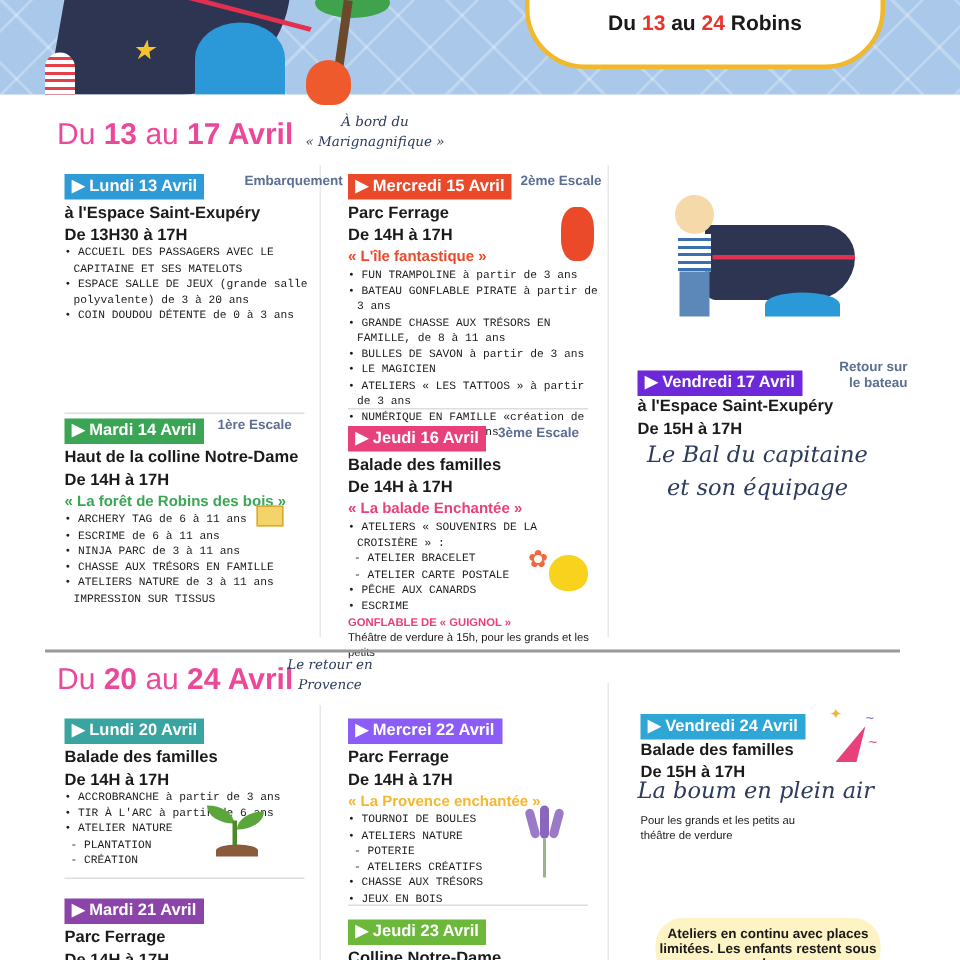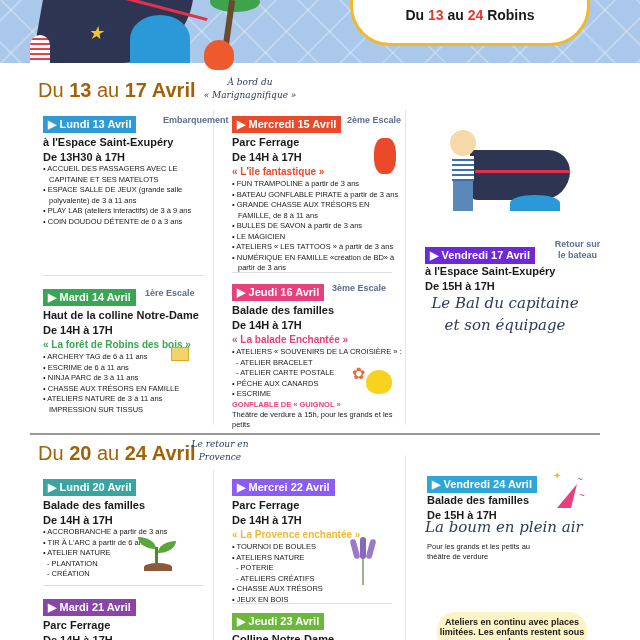--- a/index.html
+++ b/index.html
@@ -13,30 +13,30 @@
 .ship .stripe{position:absolute;left:20px;top:30px;width:150px;height:3px;background:#e4304f;transform:rotate(14deg)}
 .ship .star{position:absolute;left:52px;top:52px;color:#f4c430;font-size:18px}
 .wave{position:absolute;left:130px;top:15px;width:60px;height:48px;background:#2b98d8;border-radius:50% 50% 0 0}
 .palm{position:absolute;left:225px;top:0;width:6px;height:60px;background:#6b4a2b;transform:rotate(8deg)}
 .leaves{position:absolute;left:210px;top:-8px;width:50px;height:20px;background:#3fa34d;border-radius:50%}
 .octo{position:absolute;left:204px;top:40px;width:30px;height:30px;background:#ef5a2c;border-radius:50% 50% 40% 40%}
 .gull{position:absolute;left:30px;top:35px;width:20px;height:38px;background:repeating-linear-gradient(180deg,#fff 0 3px,#e4404a 3px 5px);border-radius:10px 10px 6px 6px}
 .cloud{position:absolute;left:350px;top:-20px;width:240px;height:66px;background:#fff;border:3px solid #f1b82b;border-radius:0 0 40px 40px;box-shadow:0 0 0 2px #fff inset}
 .cloud .t{position:absolute;width:100%;text-align:center;top:24px;font-weight:bold;font-size:14px}
 .red{color:#e8342b}
-.wk{position:absolute;font-size:20px;color:#a16207}
+.wk{position:absolute;font-size:20px;color:#ec4899}
 .wk b{font-weight:bold}
 .script{position:absolute;font-family:"DejaVu Serif",serif;font-style:italic;color:#2d3a5c;font-size:9px;text-align:center;line-height:13px}
 .col{position:absolute}
 .hdr{display:inline-block;color:#fff;font-weight:bold;font-size:11px;padding:1px 5px;line-height:15px}
 .tag{position:absolute;color:#5b6f92;font-weight:bold;font-size:9px;line-height:11px}
 .place{font-weight:bold;font-size:11px;line-height:15px;margin-top:2px}
 .time{font-weight:bold;font-size:11px;line-height:14px}
 .theme{font-weight:bold;font-size:10px;line-height:14px;margin-top:1px}
-ul{list-style:none;font-size:7.5px;line-height:10.5px;font-family:Liberation Sans, sans-serif}
+ul{list-style:none;font-size:7.5px;line-height:10.5px;font-family:Liberation Mono, monospace}
 ul li{padding-left:6px;text-indent:-6px}
 ul li.b::before{content:"• "}
 ul li.sub{padding-left:10px}
 .sep{position:absolute;height:1px;background:#ddd}
 .vsep{position:absolute;width:1px;background:#e8e8e8}
 .hsep{position:absolute;left:30px;width:570px;height:2px;background:#999}
 .big-script{position:absolute;font-family:"DejaVu Serif",serif;font-style:italic;color:#2d3a5c;text-align:center}
 .note{position:absolute;left:437px;top:612px;width:150px;height:40px;background:#fdf3c4;border-radius:18px;text-align:center;font-weight:bold;font-size:9px;line-height:10px;padding-top:5px}
 .deco{position:absolute}
 </style>
@@ -72,28 +72,27 @@
 <div class="vsep" style="left:213px;top:110px;height:315px"></div>
 <div class="vsep" style="left:405px;top:110px;height:315px"></div>
 
 <div class="col" style="left:43px;top:114px;width:165px">
   <span class="hdr" style="background:#2e9bd6">▶ Lundi 13 Avril</span>
   <span class="tag" style="left:120px;top:1px">Embarquement</span>
   <div class="place">à l'Espace Saint-Exupéry</div>
   <div class="time">De 13H30 à 17H</div>
   <ul>
     <li class="b">ACCUEIL DES PASSAGERS AVEC LE CAPITAINE ET SES MATELOTS</li>
-    <li class="b">ESPACE SALLE DE JEUX (grande salle polyvalente) de 3 à 11 ans</li>
-    <li class="b">PLAY LAB (ateliers interactifs) de 3 à 9 ans</li>
+    <li class="b">ESPACE SALLE DE JEUX (grande salle polyvalente) de 3 à 20 ans</li>
     <li class="b">COIN DOUDOU DÉTENTE de 0 à 3 ans</li>
   </ul>
 </div>
 <div class="sep" style="left:43px;top:275px;width:160px"></div>
 
-<div class="col" style="left:43px;top:287px;width:165px">
+<div class="col" style="left:43px;top:277px;width:165px">
   <span class="hdr" style="background:#3aa655">▶ Mardi 14 Avril</span>
   <span class="tag" style="left:102px;top:1px">1ère Escale</span>
   <div class="place">Haut de la colline Notre-Dame</div>
   <div class="time">De 14H à 17H</div>
   <div class="theme" style="color:#3aa655">« La forêt de Robins des bois »</div>
   <ul>
     <li class="b">ARCHERY TAG de 6 à 11 ans</li>
     <li class="b">ESCRIME de 6 à 11 ans</li>
     <li class="b">NINJA PARC de 3 à 11 ans</li>
     <li class="b">CHASSE AUX TRÉSORS EN FAMILLE</li>
@@ -143,21 +142,21 @@
 <div class="deco" style="left:440px;top:120px;width:130px;height:100px">
   <div style="position:absolute;left:30px;top:30px;width:100px;height:50px;background:#2d3553;border-radius:4px 30px 40px 10px"></div>
   <div style="position:absolute;left:35px;top:50px;width:95px;height:3px;background:#e4304f"></div>
   <div style="position:absolute;left:10px;top:10px;width:26px;height:26px;background:#f5d9a8;border-radius:50%"></div>
   <div style="position:absolute;left:12px;top:36px;width:22px;height:25px;background:repeating-linear-gradient(180deg,#fff 0 3px,#3a6fb0 3px 5px)"></div>
   <div style="position:absolute;left:13px;top:61px;width:20px;height:30px;background:#5b88b8"></div>
   <div style="position:absolute;left:70px;top:75px;width:50px;height:16px;background:#2b98d8;border-radius:50% 50% 0 0"></div>
 </div>
 <div class="col" style="left:425px;top:245px;width:180px">
   <span class="hdr" style="background:#6d28d9">▶ Vendredi 17 Avril</span>
-  <span class="tag" style="left:125px;top:-6px;width:55px;text-align:center">Retour sur le bateau</span>
+  <span class="tag" style="left:125px;top:-6px;width:55px;text-align:right">Retour sur le bateau</span>
   <div class="place" style="margin-top:0">à l'Espace Saint-Exupéry</div>
   <div class="time">De 15H à 17H</div>
 </div>
 <div class="big-script" style="left:425px;top:292px;width:160px;font-size:15px;line-height:22px">Le Bal du capitaine et son équipage</div>
 
 <div class="hsep" style="top:433px"></div>
 
 <div class="wk" style="left:38px;top:442px">
   <span>Du </span><b>20</b><span> au </span><b>24 Avril</b>
 </div>

